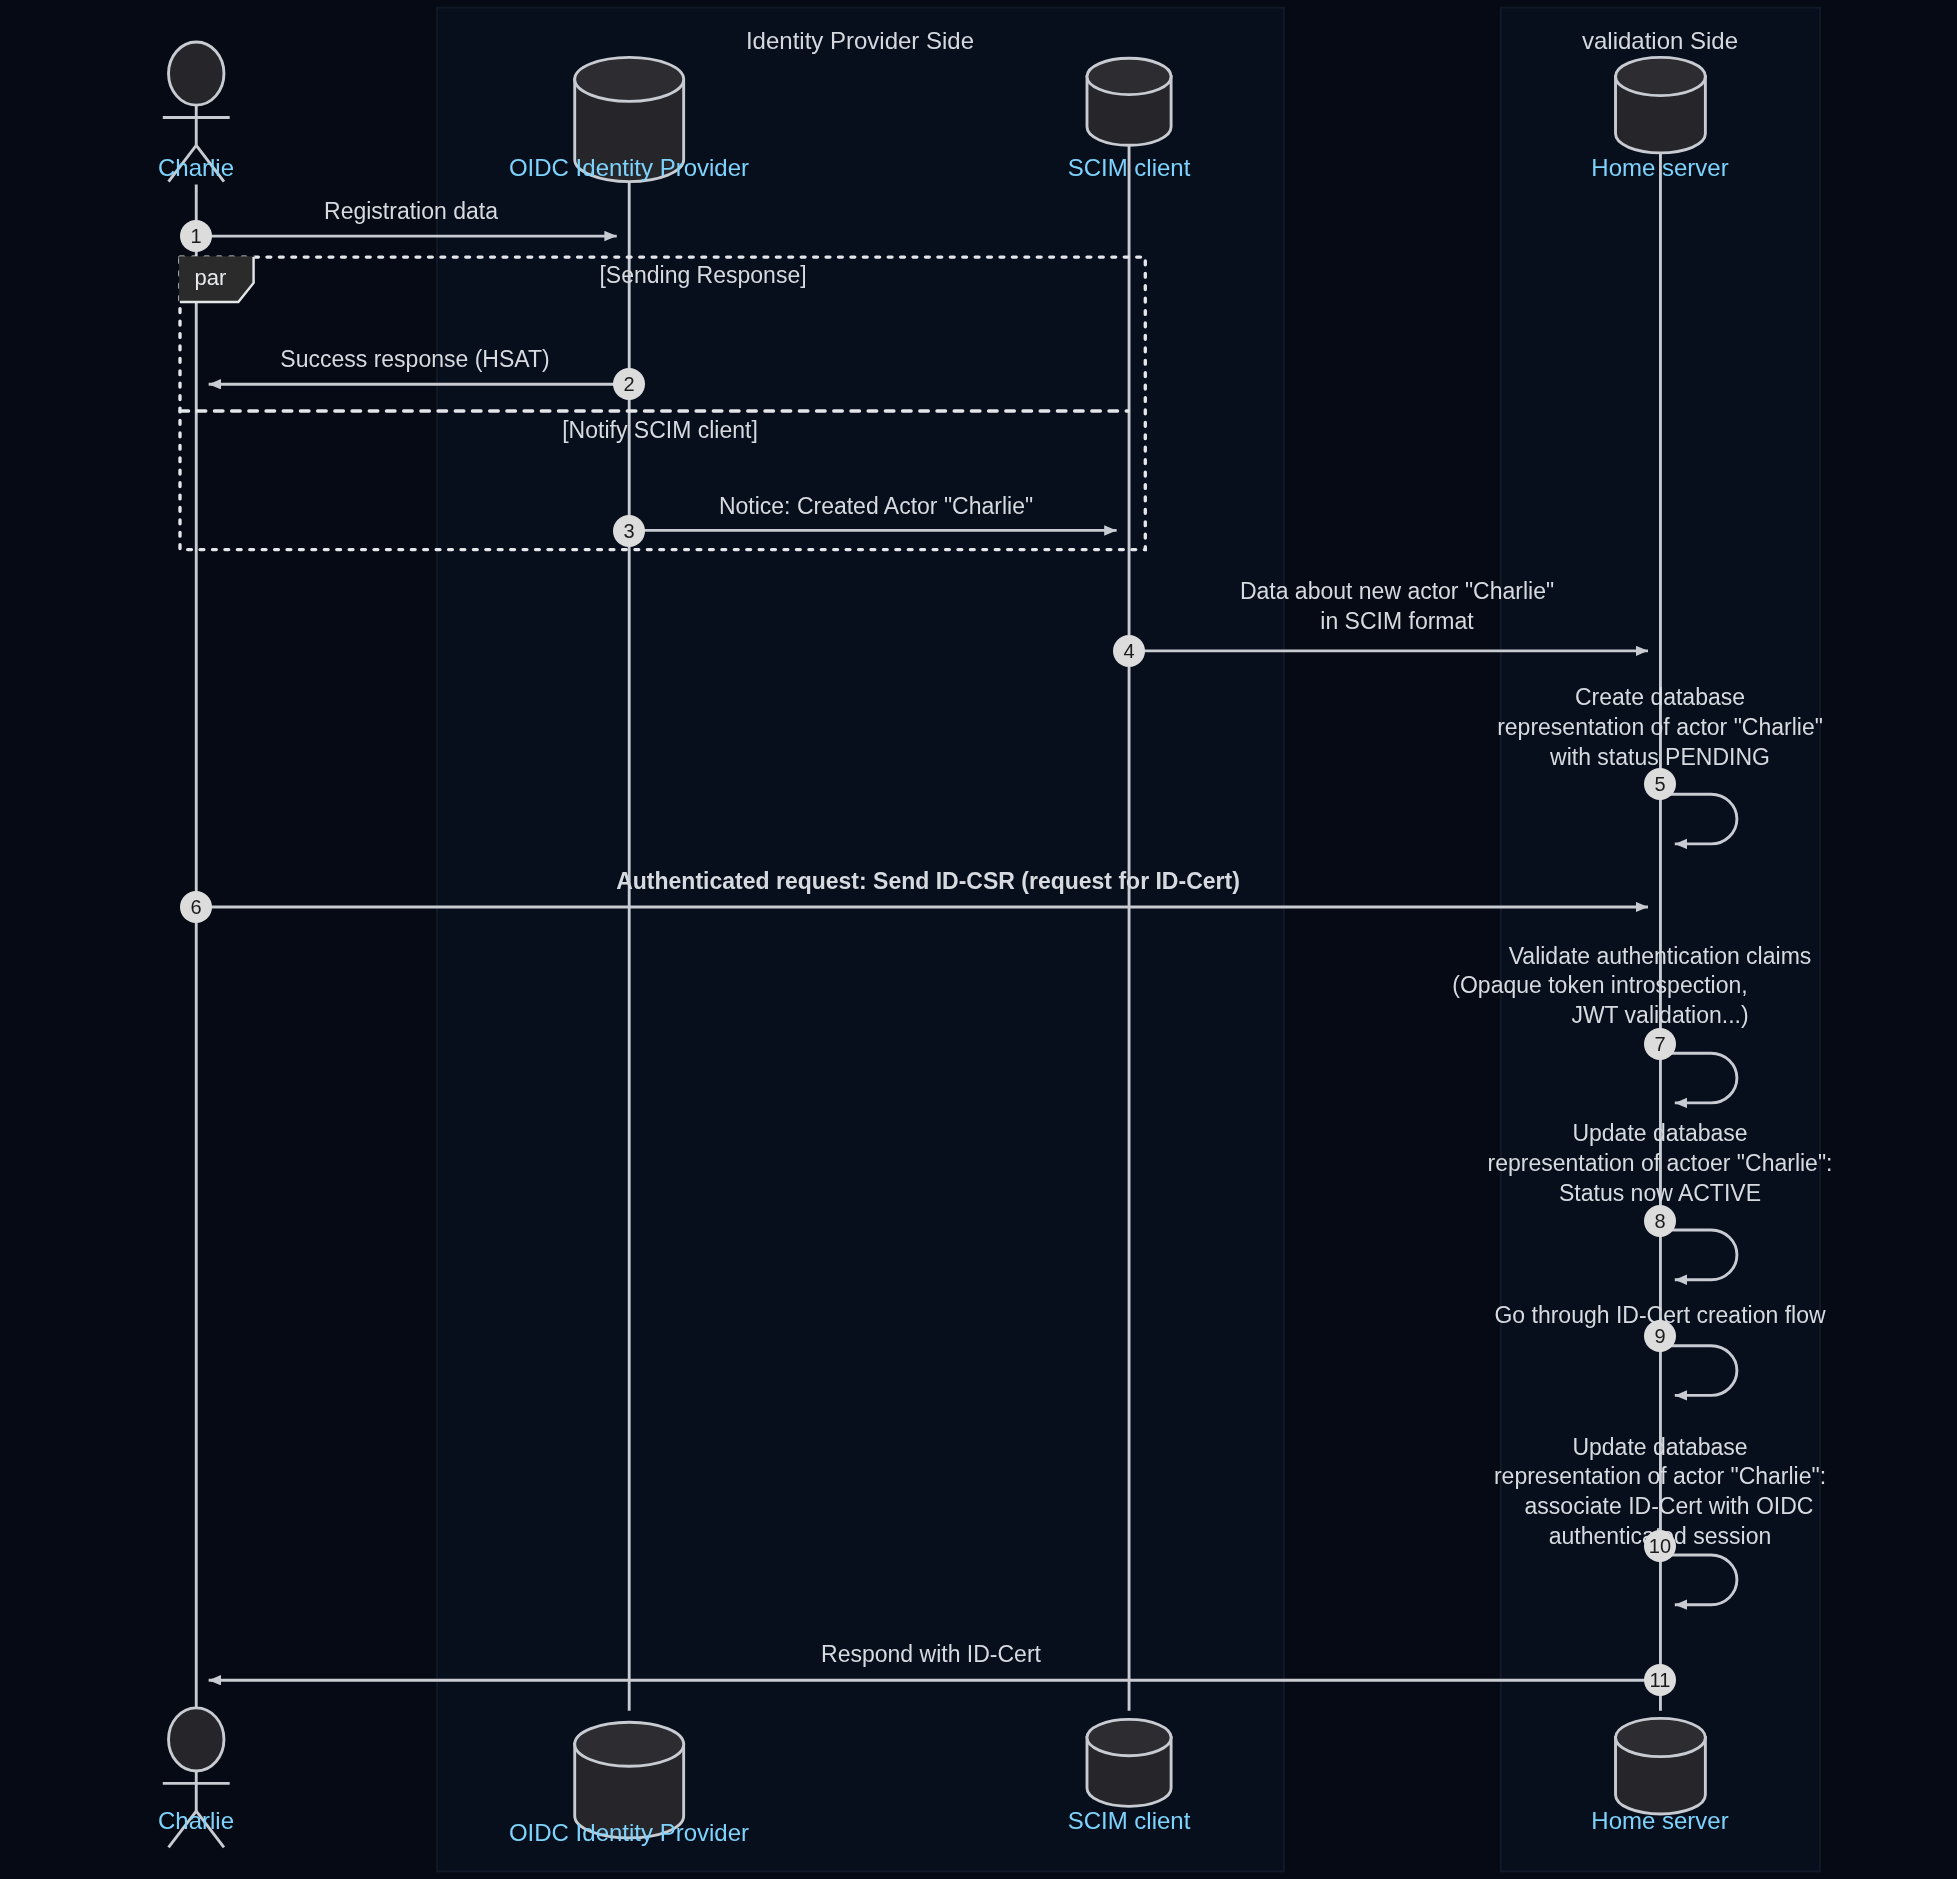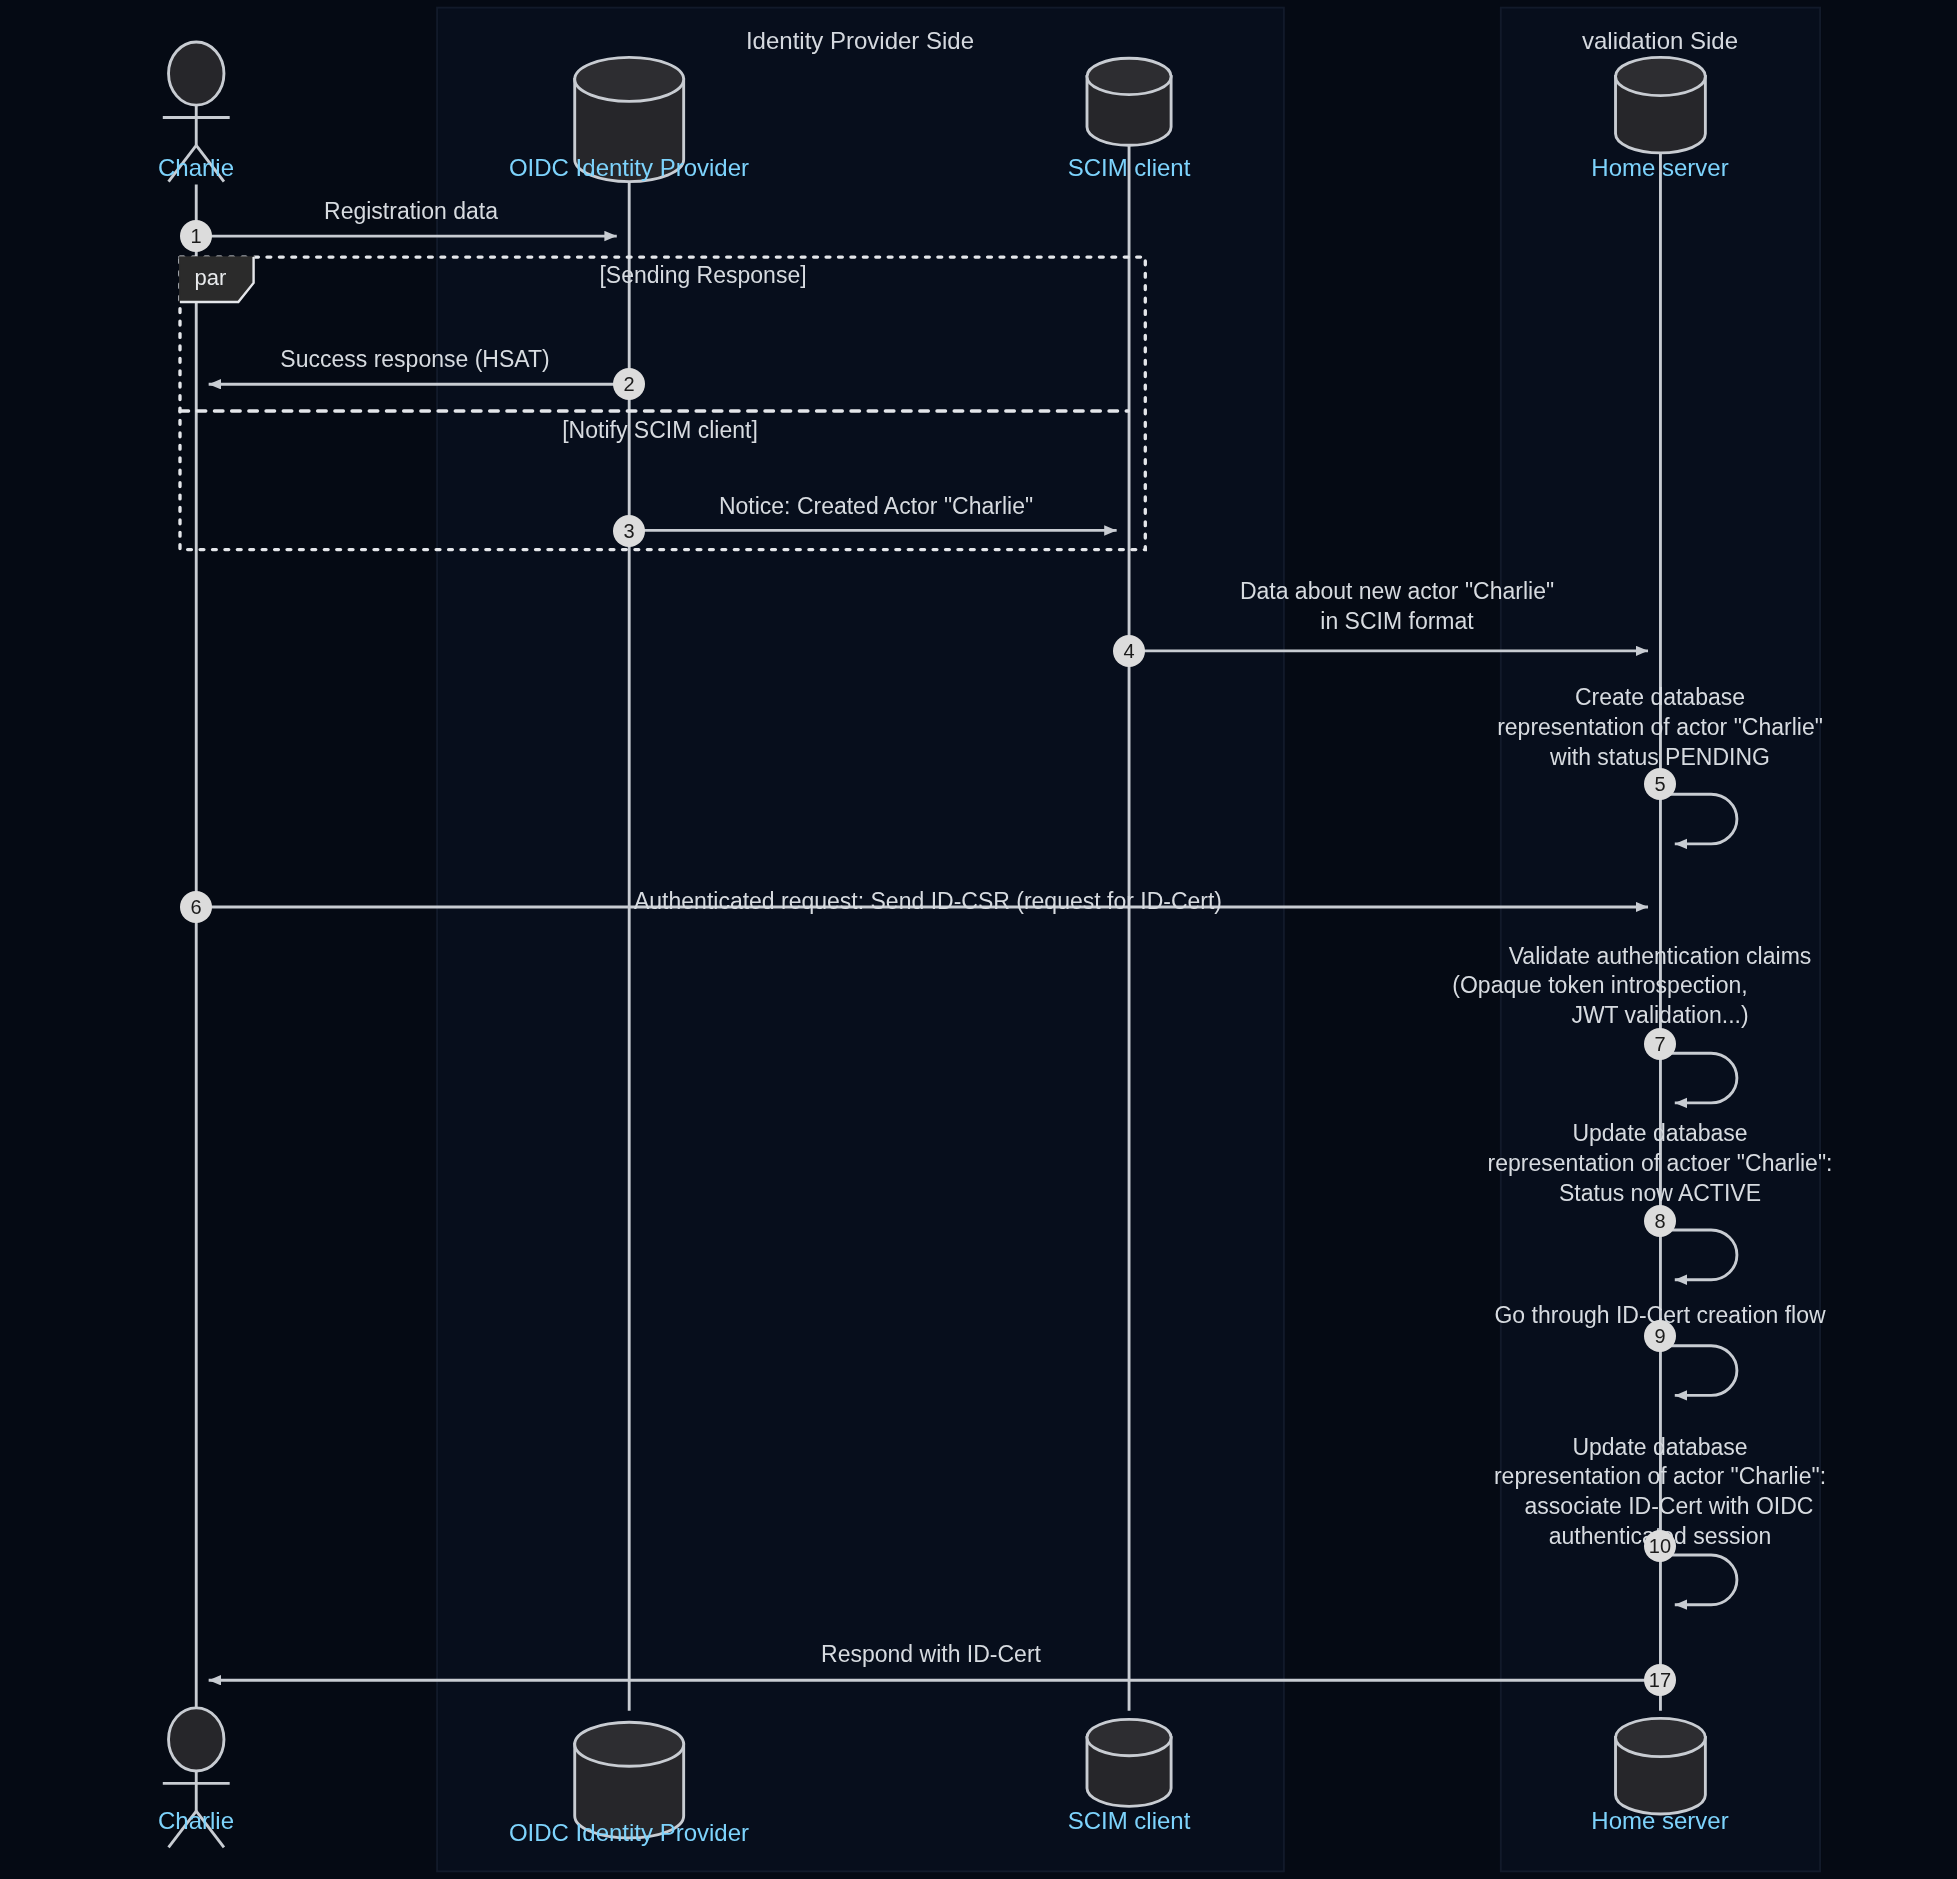--- a/index.html
+++ b/index.html
@@ -200,21 +200,21 @@
 
   <div class="txt msg-label" style="left:876px; top:493px;">Notice: Created Actor "Charlie"</div>
 
   <div class="txt msg-label" style="left:1397px; top:578px;">Data about new actor "Charlie"</div>
   <div class="txt msg-label" style="left:1397px; top:608px;">in SCIM format</div>
 
   <div class="txt msg-label" style="left:1660px; top:684px;">Create database</div>
   <div class="txt msg-label" style="left:1660px; top:714px;">representation of actor "Charlie"</div>
   <div class="txt msg-label" style="left:1660px; top:744px;">with status PENDING</div>
 
-  <div class="txt msg-label" style="left:928px; top:888px;">Authenticated request: Send ID-CSR (request for ID-Cert)</div>
+  <div class="txt msg-label" style="left:928px; top:868px;font-weight:bold;">Authenticated request: Send ID-CSR (request for ID-Cert)</div>
 
   <div class="txt msg-label" style="left:1660px; top:943px;">Validate authentication claims</div>
   <div class="txt msg-label" style="left:1600px; top:972px;">(Opaque token introspection,</div>
   <div class="txt msg-label" style="left:1660px; top:1002px;">JWT validation...)</div>
 
   <div class="txt msg-label" style="left:1660px; top:1120px;">Update database</div>
   <div class="txt msg-label" style="left:1660px; top:1150px;">representation of actoer "Charlie":</div>
   <div class="txt msg-label" style="left:1660px; top:1180px;">Status now ACTIVE</div>
 
   <div class="txt msg-label" style="left:1660px; top:1302px;">Go through ID-Cert creation flow</div>
@@ -229,16 +229,16 @@
   <div class="seqnum" style="left:196px; top:236px;">1</div>
   <div class="seqnum" style="left:629px; top:384px;">2</div>
   <div class="seqnum" style="left:629px; top:531px;">3</div>
   <div class="seqnum" style="left:1129px; top:651px;">4</div>
   <div class="seqnum" style="left:1660px; top:784px;">5</div>
   <div class="seqnum" style="left:196px; top:907px;">6</div>
   <div class="seqnum" style="left:1660px; top:1044px;">7</div>
   <div class="seqnum" style="left:1660px; top:1221px;">8</div>
   <div class="seqnum" style="left:1660px; top:1336px;">9</div>
   <div class="seqnum" style="left:1660px; top:1546px;">10</div>
-  <div class="seqnum" style="left:1660px; top:1680px;">17</div>
+  <div class="seqnum" style="left:1660px; top:1680px;">11</div>
 
 </div>
 
 
 </body></html>

